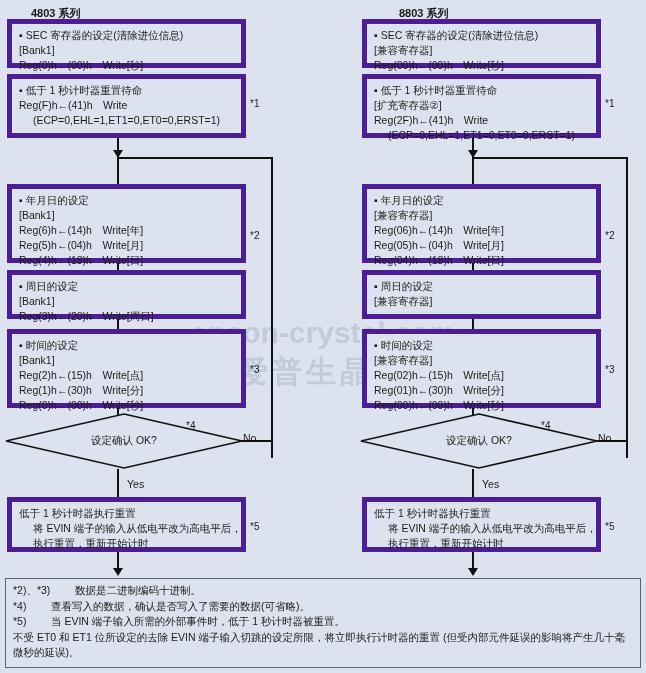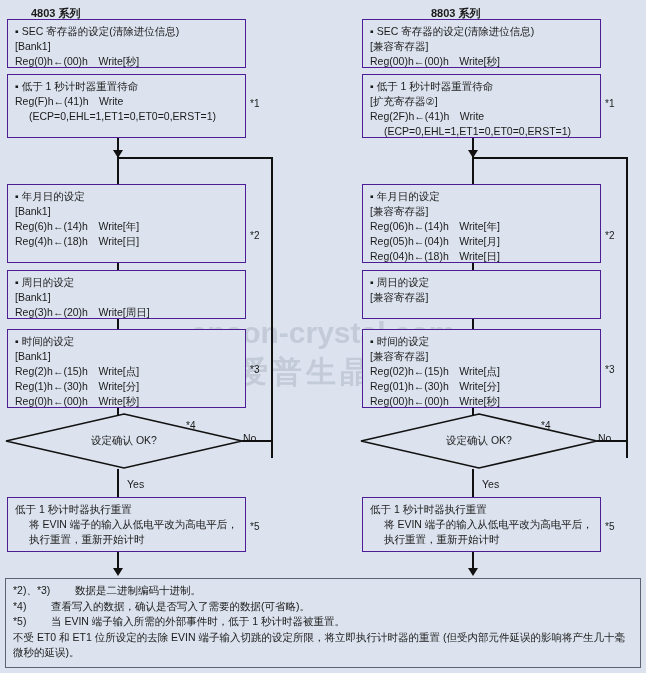--- a/index.html
+++ b/index.html
@@ -33,21 +33,21 @@
   .col-title {
     position: absolute;
     font-size: 11px;
     font-weight: bold;
     white-space: nowrap;
   }
 
   
   .box {
     position: absolute;
-    border: 1px solid #4c1d95;
+    border: 5px solid #4c1d95;
     background: #dce3ee;
     box-sizing: border-box;
     padding: 4px 7px 3px 7px;
     font-size: 10.5px;
     line-height: 15px;
     white-space: nowrap;
   }
   .box .ln { display: block; }
   .box .ln.ind { padding-left: 14px; }
 
@@ -130,20 +130,21 @@
   <div class="arrow-down" style="left:113px; top:150px;"></div>
   <div class="vline" style="left:117px; top:158px; height:26px;"></div>
 
   <div class="hline" style="left:117px; top:157px; width:156px;"></div>
   <div class="vline" style="left:271px; top:157px; height:301px;"></div>
 
   <div class="box" style="left:7px; top:184px; width:239px; height:79px;">
     <span class="ln">▪ 年月日的设定</span>
     <span class="ln">[Bank1]</span>
     <span class="ln">Reg(6)h←(14)h　Write[年]</span>
+    <span class="ln">Reg(5)h←(04)h　Write[月]</span>
     <span class="ln">Reg(4)h←(18)h　Write[日]</span>
   </div>
   <div class="note-ref" style="left:250px; top:230px;">*2</div>
 
   <div class="vline" style="left:117px; top:263px; height:8px;"></div>
 
   <div class="box" style="left:7px; top:270px; width:239px; height:49px;">
     <span class="ln">▪ 周日的设定</span>
     <span class="ln">[Bank1]</span>
     <span class="ln">Reg(3)h←(20)h　Write[周日]</span>
@@ -178,21 +179,21 @@
   <div class="box" style="left:7px; top:497px; width:239px; height:55px;">
     <span class="ln">低于 1 秒计时器执行重置</span>
     <span class="ln ind">将 EVIN 端子的输入从低电平改为高电平后，</span>
     <span class="ln ind">执行重置，重新开始计时</span>
   </div>
   <div class="note-ref" style="left:250px; top:521px;">*5</div>
 
   <div class="vline" style="left:117px; top:552px; height:18px;"></div>
   <div class="arrow-down" style="left:113px; top:568px;"></div>
 
-  <div class="col-title" style="left:399px; top:6px;margin-left:32px;">8803 系列</div>
+  <div class="col-title" style="left:399px; top:6px;">8803 系列</div>
 
   <div class="box" style="left:362px; top:19px; width:239px; height:49px;">
     <span class="ln">▪ SEC 寄存器的设定(清除进位信息)</span>
     <span class="ln">[兼容寄存器]</span>
     <span class="ln">Reg(00)h←(00)h　Write[秒]</span>
   </div>
 
   <div class="box" style="left:362px; top:74px; width:239px; height:64px;">
     <span class="ln">▪ 低于 1 秒计时器重置待命</span>
     <span class="ln">[扩充寄存器②]</span>

